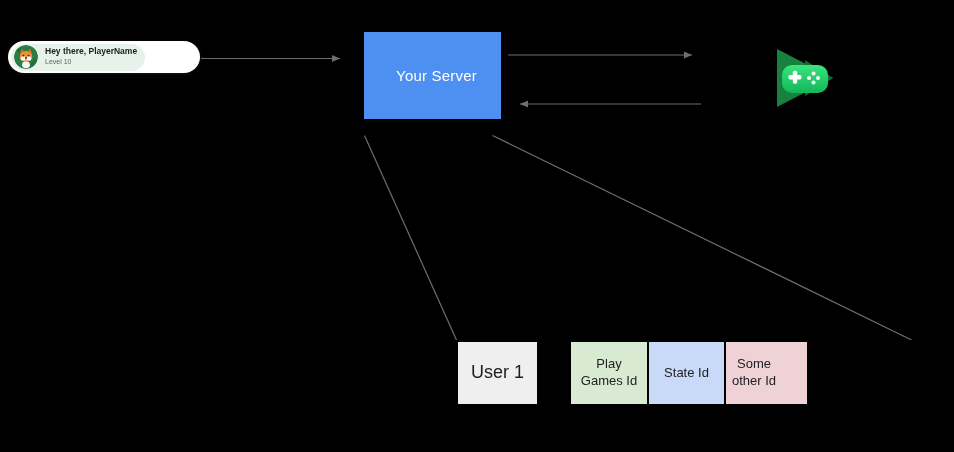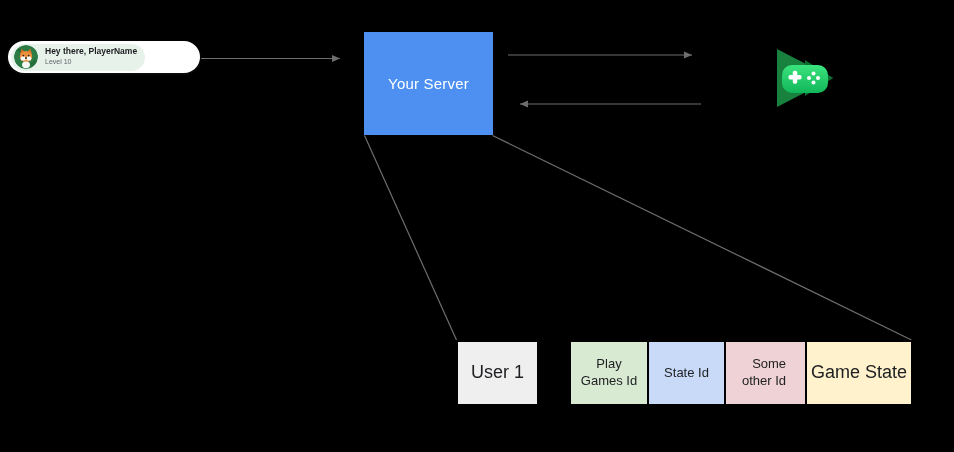--- a/index.html
+++ b/index.html
@@ -23,42 +23,42 @@
     position:absolute;left:3px;top:2.5px;width:134px;height:27px;border-radius:14px;
     background:#e7f2ea;
   }
   .avatar{position:absolute;left:6px;top:4px;width:24px;height:24px;border-radius:50%;overflow:hidden;}
   .player-texts{position:absolute;left:37px;top:5.5px;line-height:1.15;}
   .player-title{font-size:8.5px;font-weight:bold;color:#202124;white-space:nowrap;}
   .player-subtitle{font-size:7px;color:#5f6368;margin-top:2px;white-space:nowrap;}
 
   
   .server-box{
-    left:364px;top:32px;width:129px;height:103px;
+    left:364px;top:32px;width:129px;height:87px;
     display:flex;align-items:center;justify-content:center;
-    color:#ffffff;font-size:15px;letter-spacing:.2px;
+    color:#ffffff;font-size:15px;letter-spacing:.2px;padding-left:8px;
   }
 
   
   .play-games{left:775px;top:48px;width:60px;height:60px;}
 
   
   .user-table{
     left:456px;top:340px;width:457px;height:66px;
     display:flex;box-sizing:border-box;border:2px solid #000;background:#000;
   }
   .cell{
     display:flex;align-items:center;justify-content:center;box-sizing:border-box;
     color:#202124;white-space:pre-line;text-align:center;line-height:1.3;
     border-right:2px solid #000;
   }
   .cell:last-child{border-right:none;}
   .cell-large{font-size:18px;}
   .cell-small{font-size:13px;}
-  .cell-left{justify-content:flex-start;text-align:right;padding-left:16px;}
+  .cell-left{justify-content:flex-start;text-align:center;padding-left:6px;}
   .c0{flex:0 0 81px;}
   .c1{flex:0 0 78px;}
   .c2{flex:0 0 77px;}
   .c3{flex:0 0 81px;}
   .c4{flex:1 1 auto;}
 </style>
 </head>
 <body>
 
 <svg id="edges-svg">
@@ -122,14 +122,13 @@
   </svg>
 </div>
 
 <div class="abs user-table">
   <div class="cell cell-large c0" style="background: rgb(239, 239, 239);">User 1</div>
   <div class="cell cell-small c1" style="background: rgb(217, 234, 211); margin-left: 32px;">Play
 Games Id</div>
   <div class="cell cell-small c2" style="background: rgb(201, 218, 248);">State Id</div>
   <div class="cell cell-small cell-left c3" style="background: rgb(239, 210, 213);">Some
 other Id</div>
-  <div class="cell cell-large c4" style="background: rgb(255, 242, 204);">Game State</div>
 </div>
 
 </body></html>

